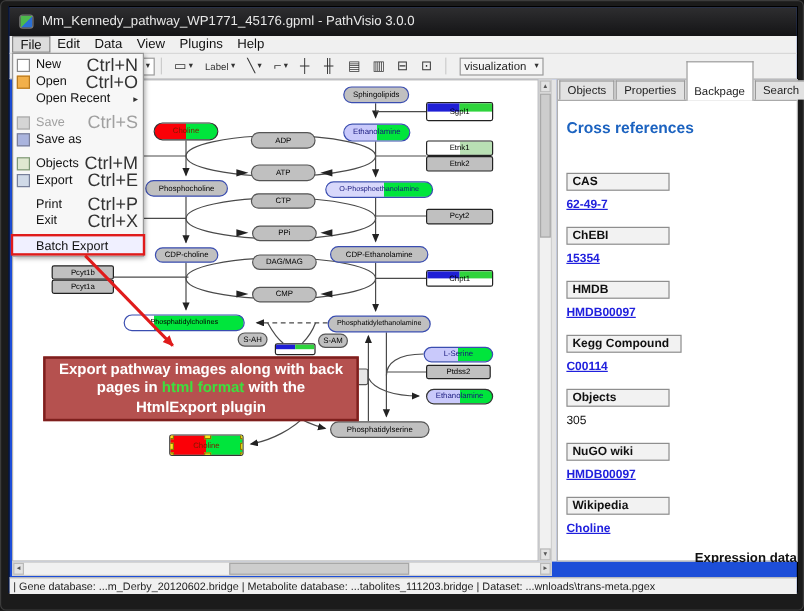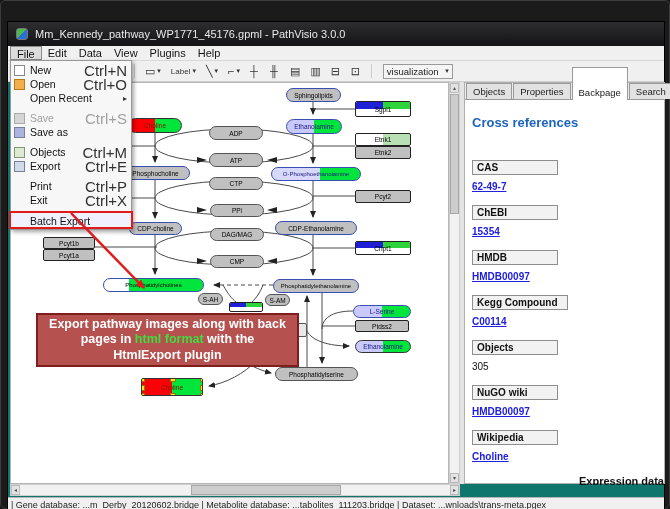--- a/index.html
+++ b/index.html
@@ -1,18 +1,18 @@
 <!DOCTYPE html>
 <html><head>
 <meta charset="utf-8">
 <style>
   *{margin:0;padding:0;box-sizing:border-box;}
   html,body{width:670px;height:509px;background:#151515;font-family:"Liberation Sans",sans-serif;overflow:hidden;position:relative;}
   #frame{position:absolute;left:0;top:0;width:670px;height:509px;background:#1b1b1b;border:1px solid #3c3c3c;border-radius:5px;}
-  #app{position:absolute;left:6px;top:20px;width:658px;height:489px;background:#0f766e;border:1px solid #000;}
+  #app{position:absolute;left:6px;top:4px;width:658px;height:489px;background:#1d4ed8;border:1px solid #000;}
   
   #titlebar{position:absolute;left:0;top:0;width:100%;height:24px;background:linear-gradient(#2e2e30,#141416);display:flex;align-items:center;padding-left:8px;}
   #app-icon{width:12px;height:12px;border-radius:3px;background:linear-gradient(135deg,#4db84d 50%,#2a6fd4 50%);border:1px solid #777;margin-right:7px;}
   #title-text{color:#e8e8e8;font-size:11px;white-space:nowrap;}
   
   #menubar{position:absolute;left:0;top:24px;width:100%;height:15px;background:#f0f0f0;border-bottom:1px solid #d8d8d8;display:flex;align-items:center;font-size:11px;padding-left:2px;}
   .mb-item{padding:0 6px;height:14px;line-height:14px;color:#111;}
   .mb-item.active{border:1px solid #8a8a8a;background:#dcdcdc;}
   
   #toolbar{position:absolute;left:0;top:39px;width:100%;height:21px;background:#f0f0f0;border-bottom:1px solid #cfcfcf;display:flex;align-items:center;font-size:10px;color:#222;}
@@ -48,21 +48,21 @@
   .tab{font-size:9.5px;padding:2px 6px 2px 6px;border:1px solid #9a9a9a;border-bottom:none;background:#e2e2e2;margin-left:1px;color:#222;}
   .tab.active{background:#fff;position:relative;top:1px;padding-top:19px;font-weight:bold;font-weight:normal;}
   #panel-body{position:absolute;left:0;top:18px;width:100%;height:384px;overflow:hidden;padding:14px 0 0 7px;}
   #xref-heading{color:#1c63c0;font-weight:bold;font-size:13px;margin-bottom:30px;}
   .ref-box{width:86px;height:15px;border:1px solid #8e8e8e;background:#f2f2f2;font-size:10px;font-weight:bold;color:#111;display:flex;align-items:center;padding-left:4px;margin-bottom:6px;}
   .ref-val{display:block;font-size:10px;margin-bottom:13px;}
   a.ref-val{color:#2020dd;font-weight:bold;text-decoration:underline;}
   span.ref-val{color:#111;}
   #expr-heading{font-size:11px;font-weight:bold;color:#111;margin-top:2px;text-align:right;}
   
-  #file-menu{position:absolute;left:2px;top:38px;width:122px;background:#f7f7f7;border:1px solid #979797;box-shadow:2px 2px 4px rgba(0,0,0,.35);z-index:20;padding:2px 0;}
+  #file-menu{position:absolute;left:2px;top:38px;width:110px;background:#f7f7f7;border:1px solid #979797;box-shadow:2px 2px 4px rgba(0,0,0,.35);z-index:20;padding:2px 0;}
   .mi{height:14px;display:flex;align-items:center;font-size:10.5px;color:#111;padding:0 4px 0 3px;position:relative;}
   .mi .ic{width:11px;height:11px;margin-right:5px;flex:none;}
   .mi .mlabel{flex:1;white-space:nowrap;}
   .mi .msc{font-size:15px;color:#333;margin-left:4px;}
   .mi.disabled .mlabel,.mi.disabled .msc{color:#a0a0a0;}
   .mi .sub{font-size:8px;color:#333;}
   .mi.gap{margin-top:6px;}
   .mi.hl{box-shadow:0 0 0 2px #e01b1b;background:#f0f0ff;z-index:21;align-items:flex-end;}
   .ic-new-icon{background:#fff;border:1px solid #8a8a8a;}
   .ic-open-icon{background:#f2b04a;border:1px solid #b97a1e;}

